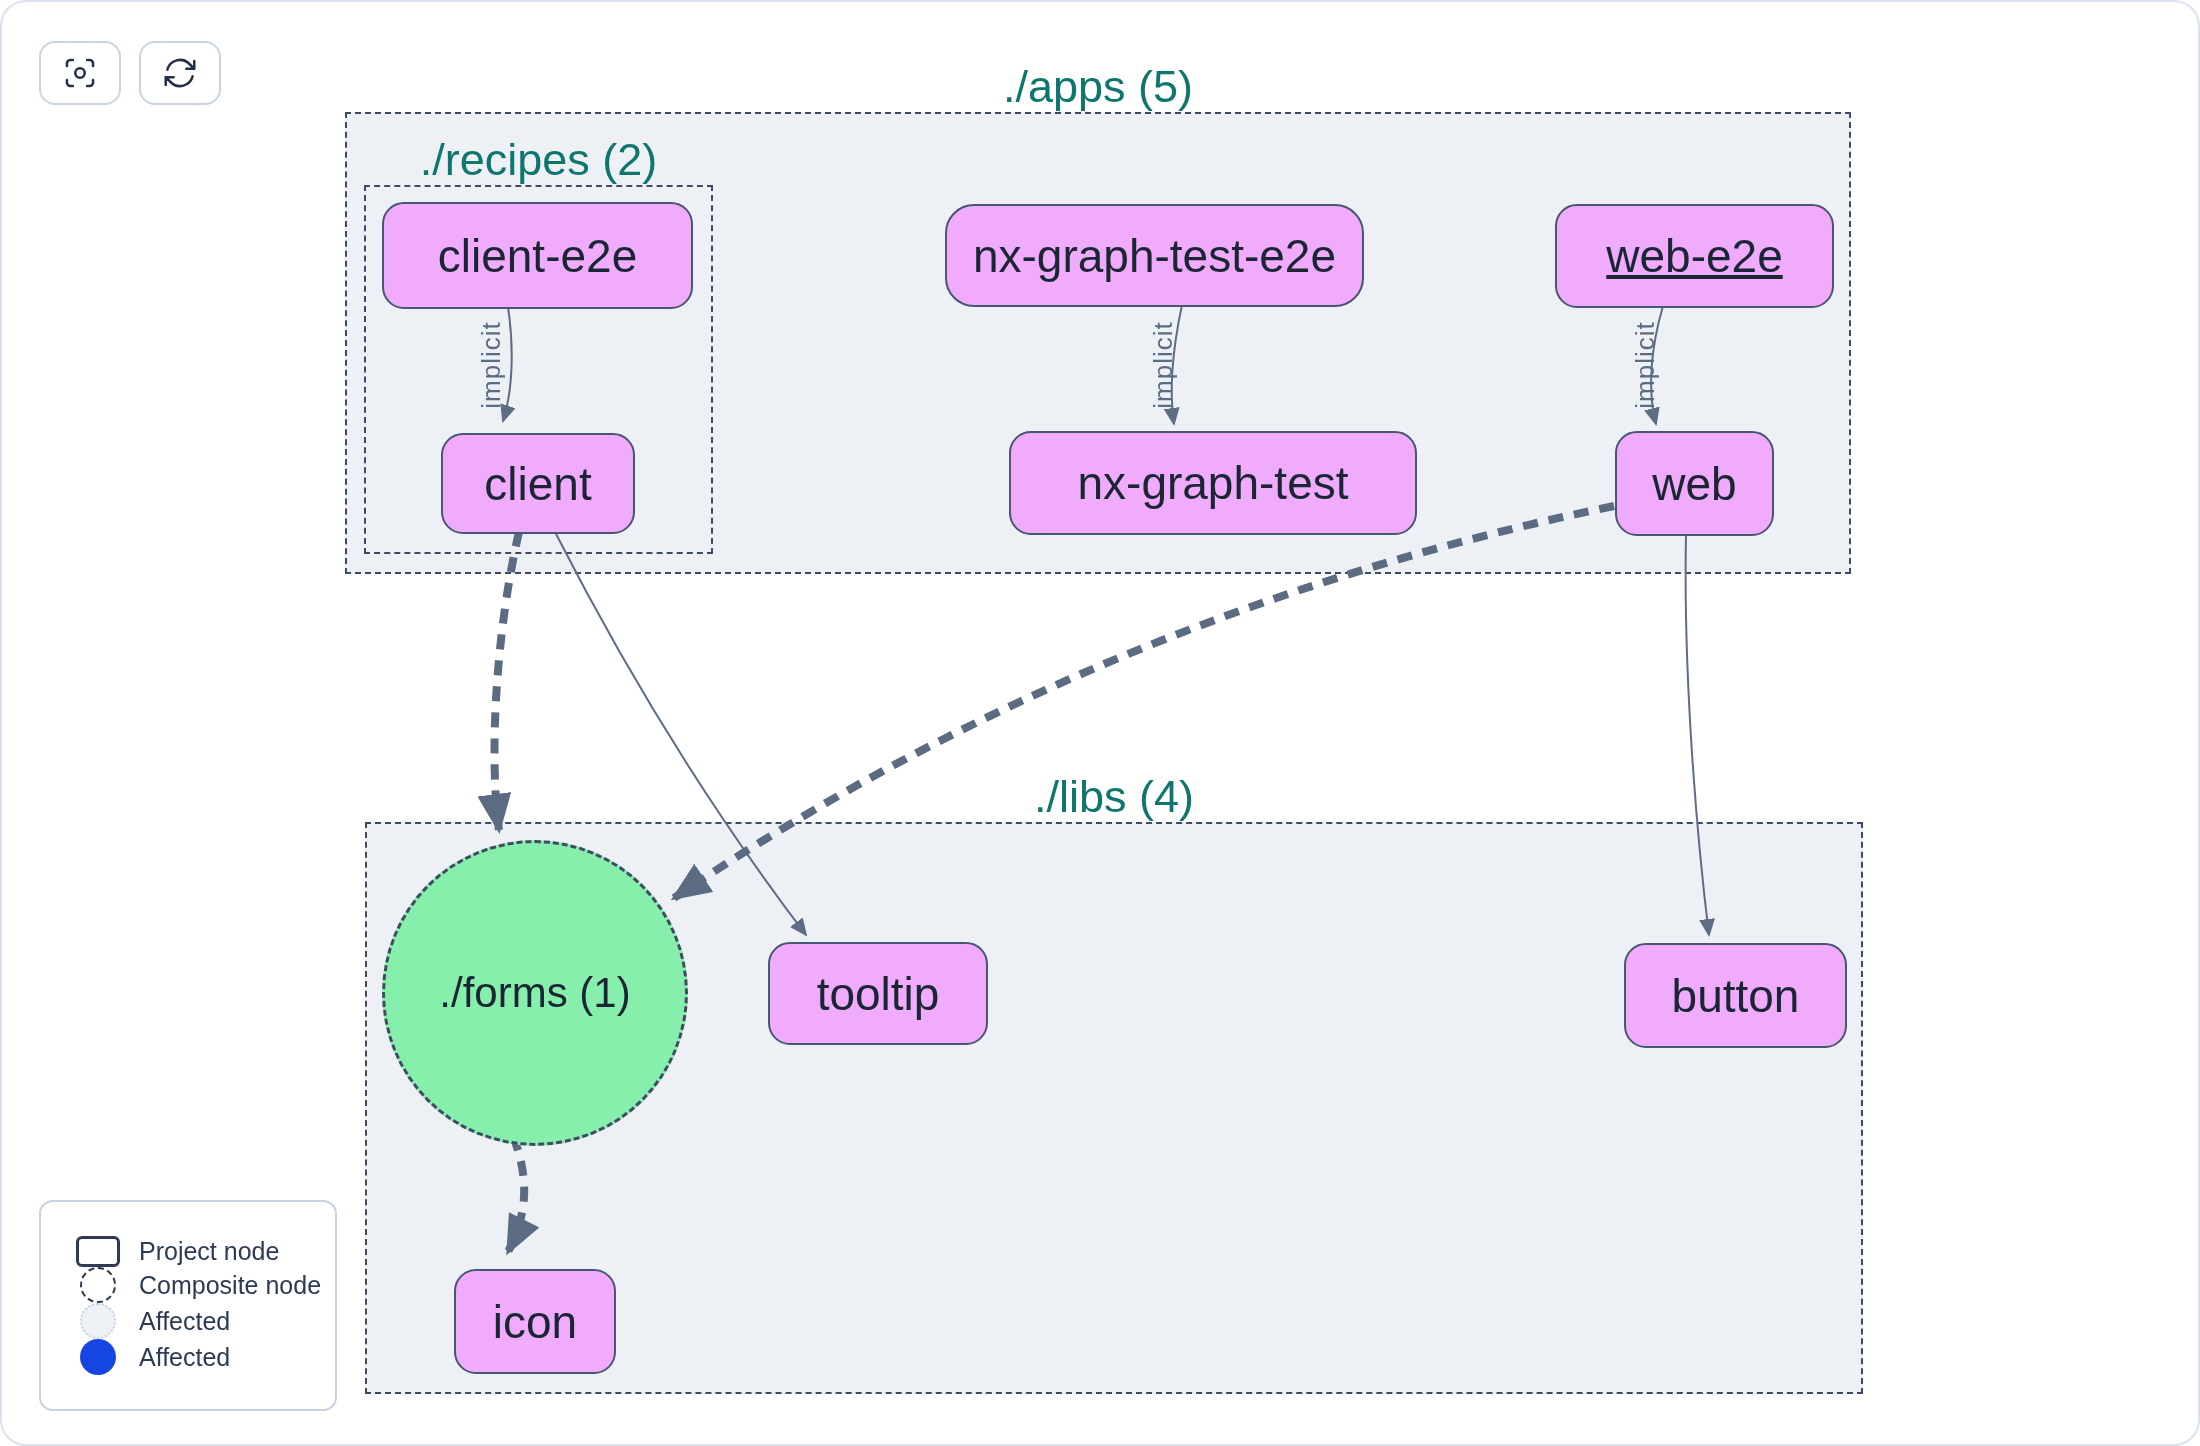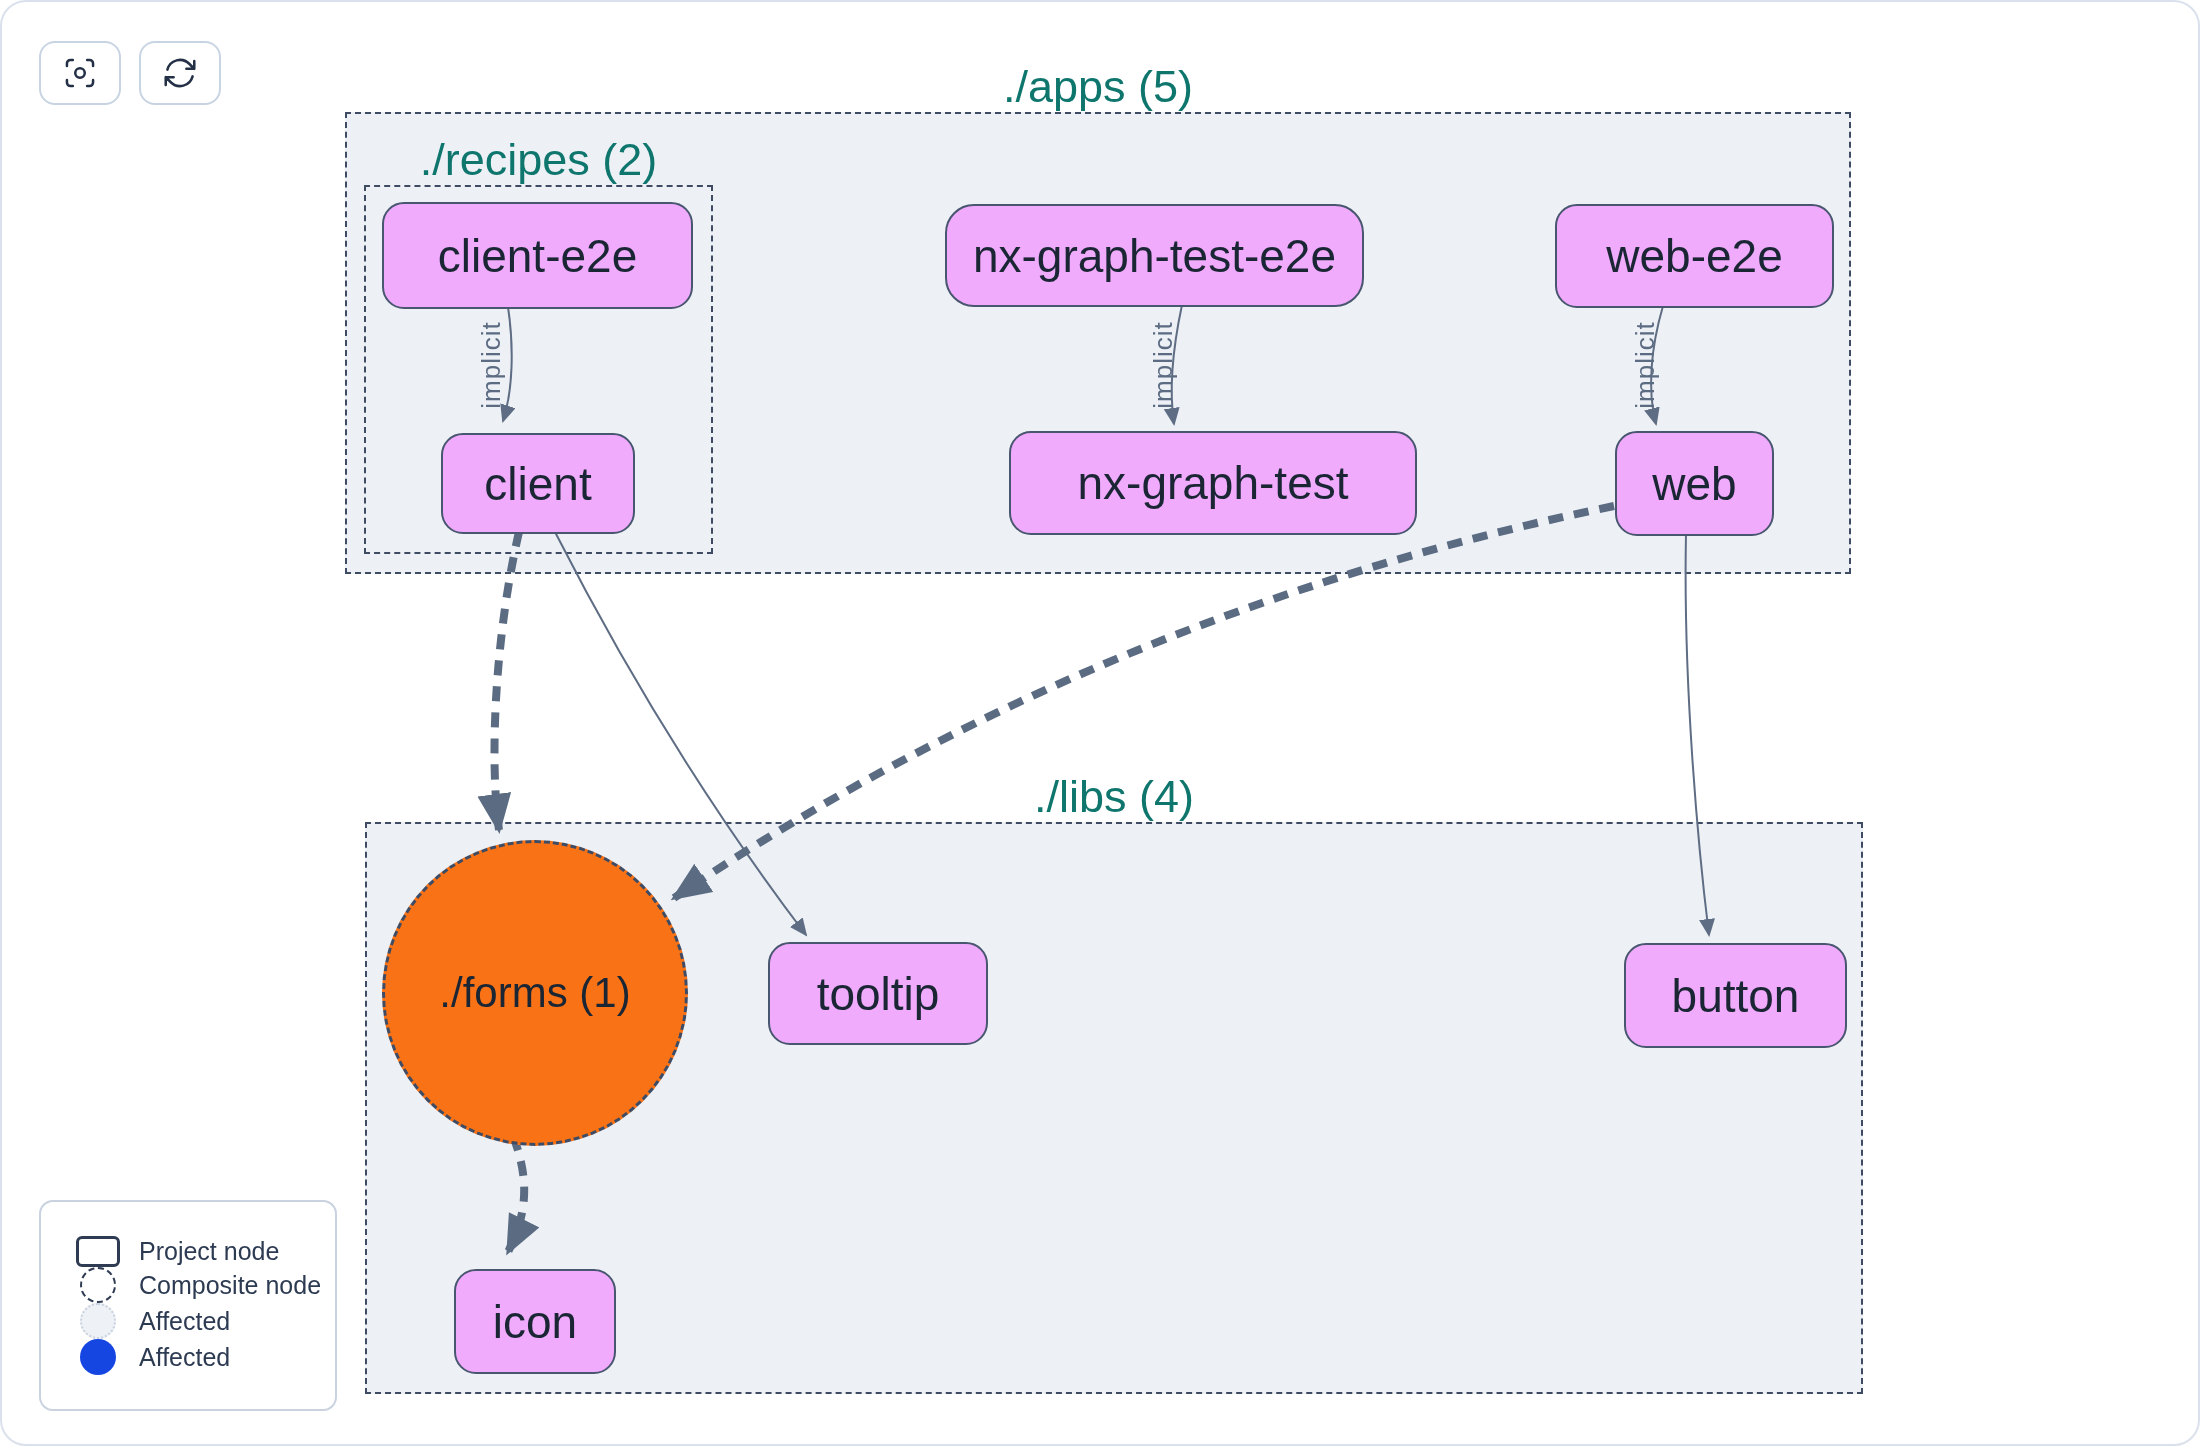--- a/index.html
+++ b/index.html
@@ -26,21 +26,21 @@
     font-size:26px;color:#5b6b82;letter-spacing:1px;white-space:nowrap;z-index:4;
   }
   
   .node{
     position:absolute;background:#f0abfc;border:2px solid #49566f;border-radius:22px;
     display:flex;align-items:center;justify-content:center;
     font-size:46px;color:#1b2635;z-index:3;white-space:nowrap;
   }
   .composite{
     position:absolute;left:380px;top:838px;width:300px;height:300px;border-radius:50%;
-    background:#f97316;border:3px dashed #3f4b63;display:flex;align-items:center;justify-content:center;
+    background:#86efac;border:3px dashed #3f4b63;display:flex;align-items:center;justify-content:center;
     font-size:42px;color:#1b2635;z-index:3;white-space:nowrap;
   }
   
   .toolbar{position:absolute;left:37px;top:39px;display:flex;gap:18px;z-index:5;}
   .tool-btn{
     width:82px;height:64px;border-radius:16px;border:2px solid #c9d4e2;background:#ffffff;
     display:flex;align-items:center;justify-content:center;cursor:pointer;padding:0;
   }
   .tool-btn svg{width:38px;height:38px;stroke:#243046;stroke-width:1.6;fill:none;
     stroke-linecap:round;stroke-linejoin:round;}
@@ -99,21 +99,21 @@
   <div class="composite">
     <span>./forms (1)</span>
   </div>
 
   <div class="node" style="left:380px;top:200px;width:307px;height:103px;">
     <span>client-e2e</span>
   </div>
   <div class="node" style="left:943px;top:202px;width:415px;height:99px;border-radius:29px;">
     <span>nx-graph-test-e2e</span>
   </div>
-  <div class="node" style="left:1553px;top:202px;width:275px;height:100px;">
+  <div class="node" style="left:1553px;top:202px;width:275px;height:100px;text-decoration:underline;">
     <span>web-e2e</span>
   </div>
   <div class="node" style="left:439px;top:431px;width:190px;height:97px;">
     <span>client</span>
   </div>
   <div class="node" style="left:1007px;top:429px;width:404px;height:100px;">
     <span>nx-graph-test</span>
   </div>
   <div class="node" style="left:1613px;top:429px;width:155px;height:101px;">
     <span>web</span>

